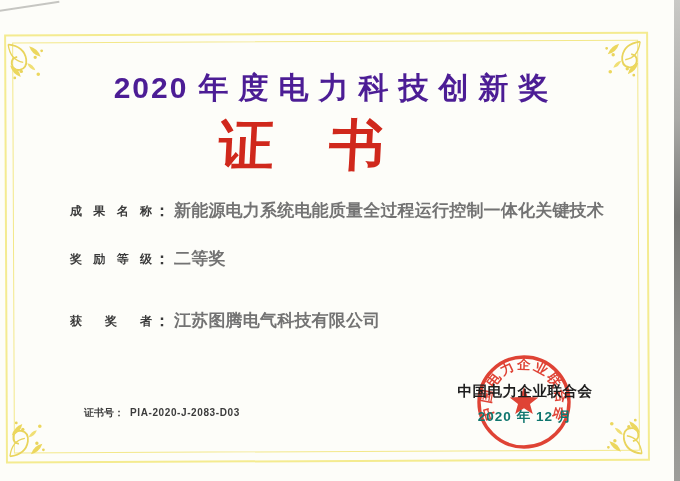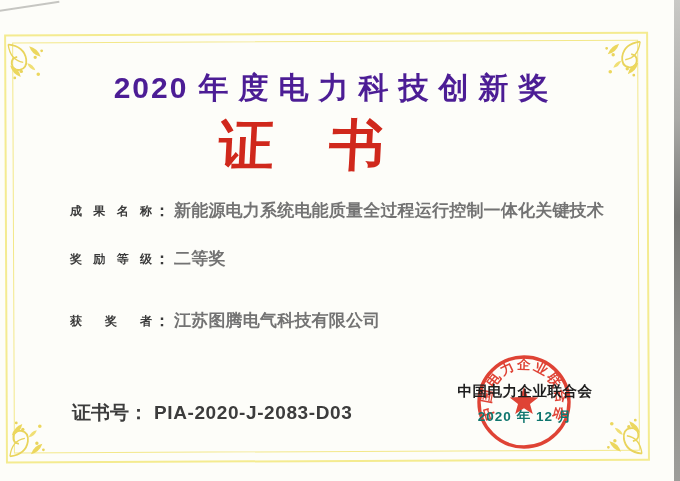--- a/index.html
+++ b/index.html
@@ -59,22 +59,22 @@
     display:inline-block;width:82px;text-align:justify;text-align-last:justify;
     font-size:12px;color:#3a3a3a;vertical-align:bottom;
   }
   .frow .fcolon{display:inline-block;margin:0 4px 0 2px;color:#3a3a3a;}
   .frow .fvalue{font-size:17px;letter-spacing:0.2px;color:#737373;}
   .row-0{top:200px;}
   .row-1{top:248px;}
   .row-2{top:290px;margin-top:20px;}
   
   .certno{
-    position:absolute;left:72px;top:404px;white-space:nowrap;
-    font-size:19px;color:#3c3c3c;font-weight:600;line-height:18px;text-align:right;
+    position:absolute;left:84px;top:404px;white-space:nowrap;
+    font-size:10px;color:#3c3c3c;font-weight:600;line-height:18px;text-align:right;
   }
   .certno .num{font-weight:600;letter-spacing:0.6px;color:#3c3c3c;margin-left:6px;}
   
   .seal{position:absolute;left:468px;top:346px;z-index:1;opacity:0.93;}
   .issuer-block{
     position:absolute;left:400px;top:383px;width:250px;text-align:center;z-index:2;
   }
   .issuer{
     font-size:14.5px;font-weight:bold;color:#1d1d1d;letter-spacing:0.5px;
     line-height:17px;white-space:nowrap;

